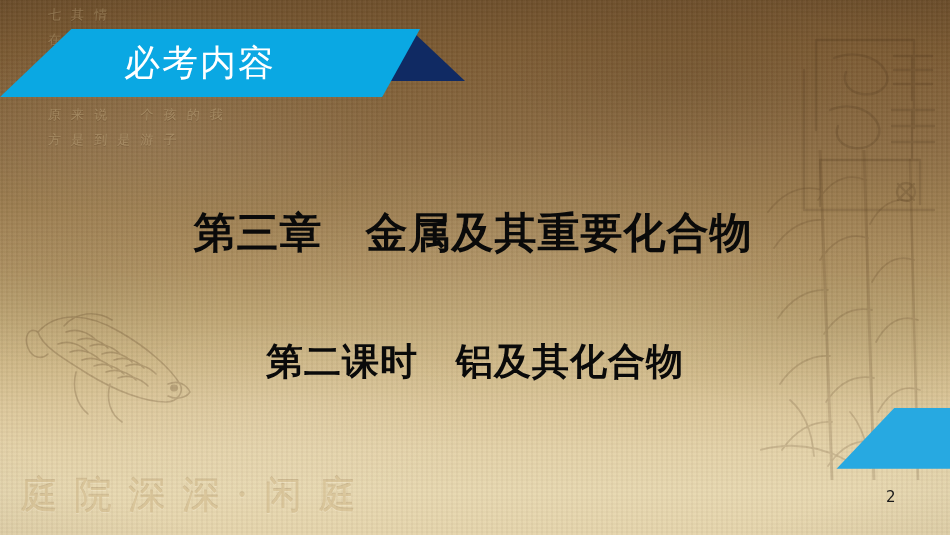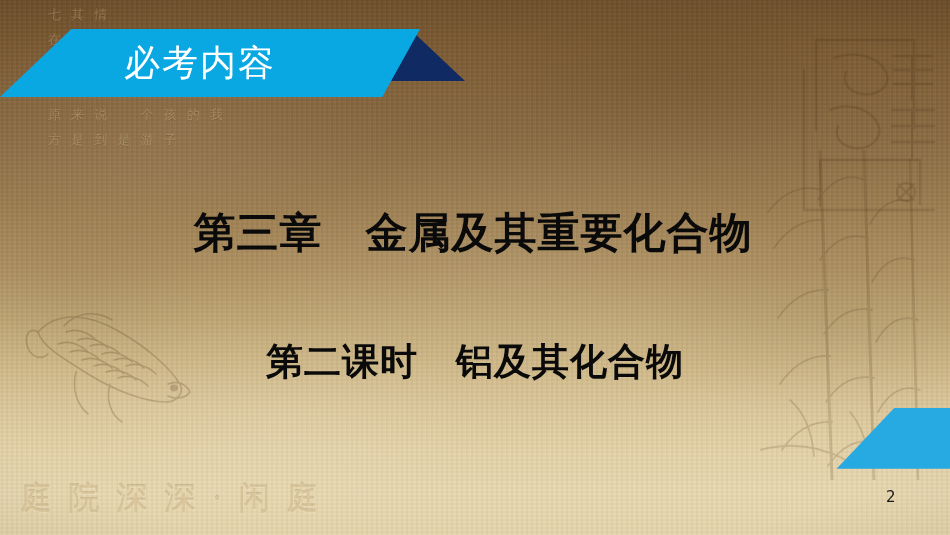--- a/index.html
+++ b/index.html
@@ -131,21 +131,21 @@
   
   .seal-caption {
     position: absolute;
     left: 20px;
     bottom: 14px;
     pointer-events: none;
     opacity: 0.40;
   }
   .seal-caption .sc-text {
     font-family: "DejaVu Serif", "Liberation Serif", serif;
-    font-size: 32px;
+    font-size: 38px;
     letter-spacing: 16px;
     color: #c9ae7c;
     text-shadow:
       0 1px 0 rgba(255,250,235,0.55),
       0 -1px 0 rgba(120,88,45,0.55);
     white-space: nowrap;
   }
 
   
   .ribbon-wrap {

